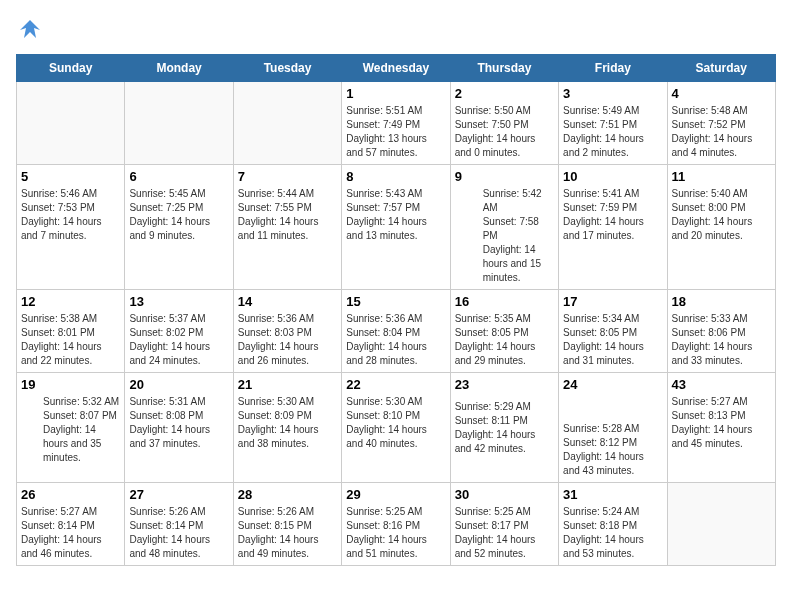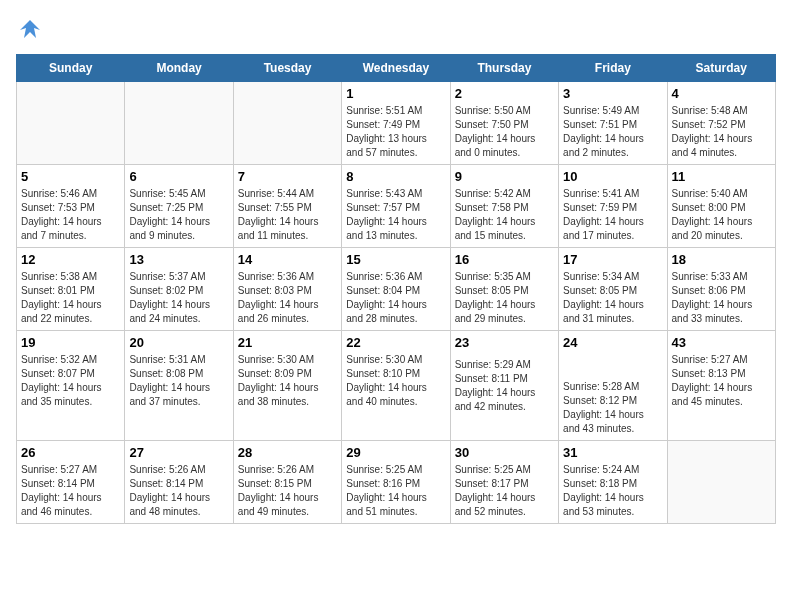--- a/index.html
+++ b/index.html
@@ -165,21 +165,21 @@
 Daylight: 14 hours and 11 minutes.</div>
         </td>
         <td>
           <span class="day-num">8</span>
           <div class="day-info" style="white-space: pre-line;">Sunrise: 5:43 AM
 Sunset: 7:57 PM
 Daylight: 14 hours and 13 minutes.</div>
         </td>
         <td>
           <span class="day-num">9</span>
-          <div class="day-info" style="white-space: pre-line;">Sunrise: 5:42 AM
+          <div class="day-info" style="white-space: pre-line; margin-left: 28px;">Sunrise: 5:42 AM
 Sunset: 7:58 PM
 Daylight: 14 hours and 15 minutes.</div>
         </td>
         <td>
           <span class="day-num">10</span>
           <div class="day-info" style="white-space: pre-line;">Sunrise: 5:41 AM
 Sunset: 7:59 PM
 Daylight: 14 hours and 17 minutes.</div>
         </td>
         <td>
@@ -229,21 +229,21 @@
         <td>
           <span class="day-num">18</span>
           <div class="day-info" style="white-space: pre-line;">Sunrise: 5:33 AM
 Sunset: 8:06 PM
 Daylight: 14 hours and 33 minutes.</div>
         </td>
       </tr>
       <tr>
         <td>
           <span class="day-num">19</span>
-          <div class="day-info" style="white-space: pre-line;">Sunrise: 5:32 AM
+          <div class="day-info" style="white-space: pre-line; margin-left: 22px;">Sunrise: 5:32 AM
 Sunset: 8:07 PM
 Daylight: 14 hours and 35 minutes.</div>
         </td>
         <td>
           <span class="day-num">20</span>
           <div class="day-info" style="white-space: pre-line;">Sunrise: 5:31 AM
 Sunset: 8:08 PM
 Daylight: 14 hours and 37 minutes.</div>
         </td>
         <td>

